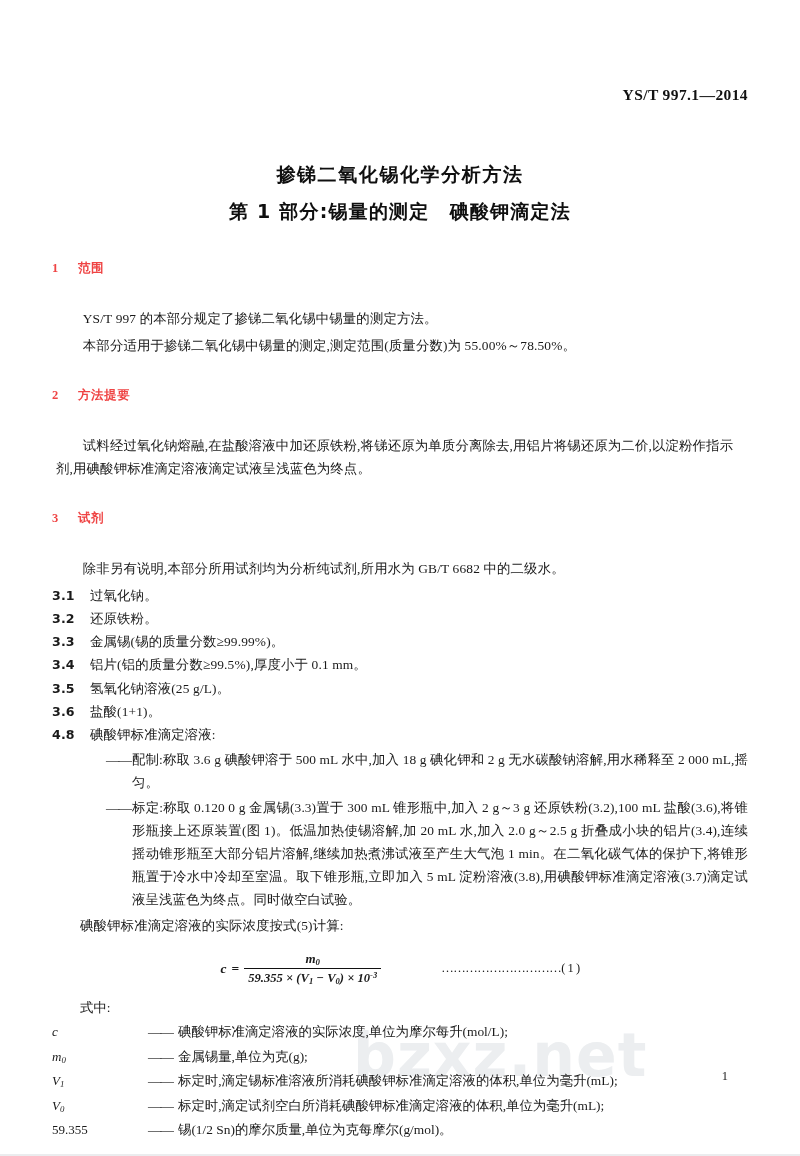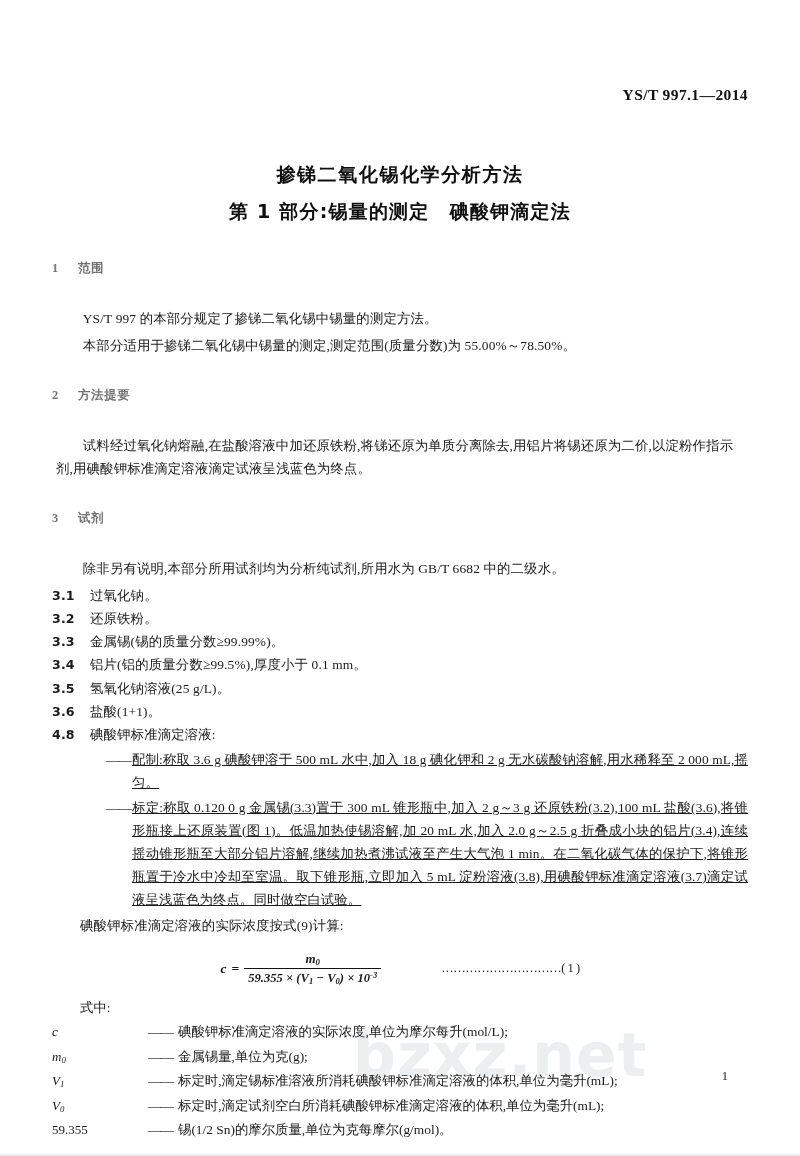--- a/index.html
+++ b/index.html
@@ -75,21 +75,21 @@
   }
   .doc-title .line2 { letter-spacing: 1.2px; }
 
   
   .clause {
     margin-top: 30px;
     font-family: "DejaVu Sans", "Liberation Sans", sans-serif;
     font-weight: bold;
     font-size: 12.5px;
     letter-spacing: 0.6px;
-    color: #737373;
+    color: #ef4444;
   }
   .clause .num {
     display: inline-block;
     width: 26px;
     font-family: "Liberation Serif", serif;
   }
 
   
   .para {
     font-size: 13.4px;
@@ -129,21 +129,20 @@
     letter-spacing: 0.1px;
   }
   .dash-item .dash {
     flex: 0 0 26px;
     letter-spacing: -1px;
   }
   .dash-item .body {
     flex: 1 1 auto;
     text-align: justify;
     text-justify: inter-character;
-    text-decoration: underline;
   }
 
   .subpara {
     font-size: 13.4px;
     line-height: 1.72;
     letter-spacing: 0.15px;
     padding-left: 28px;
     margin-top: 3px;
   }
 
@@ -302,21 +301,21 @@
 
     <div class="dash-item">
       <span class="dash">——</span>
       <span class="body">配制:称取 3.6 g 碘酸钾溶于 500 mL 水中,加入 18 g 碘化钾和 2 g 无水碳酸钠溶解,用水稀释至 2 000 mL,摇匀。</span>
     </div>
     <div class="dash-item">
       <span class="dash">——</span>
       <span class="body">标定:称取 0.120 0 g 金属锡(3.3)置于 300 mL 锥形瓶中,加入 2 g～3 g 还原铁粉(3.2),100 mL 盐酸(3.6),将锥形瓶接上还原装置(图 1)。低温加热使锡溶解,加 20 mL 水,加入 2.0 g～2.5 g 折叠成小块的铝片(3.4),连续摇动锥形瓶至大部分铝片溶解,继续加热煮沸试液至产生大气泡 1 min。在二氧化碳气体的保护下,将锥形瓶置于冷水中冷却至室温。取下锥形瓶,立即加入 5 mL 淀粉溶液(3.8),用碘酸钾标准滴定溶液(3.7)滴定试液呈浅蓝色为终点。同时做空白试验。</span>
     </div>
 
-    <div class="subpara">碘酸钾标准滴定溶液的实际浓度按式(9)计算:</div>
+    <div class="subpara">碘酸钾标准滴定溶液的实际浓度按式(5)计算:</div>
 
     <div class="formula-row">
       <span class="formula">
         <span class="lhs">c</span>
         <span class="eq">=</span>
         <span class="frac">
           <span class="numer"><span>m</span><sub>0</sub></span>
           <span class="bar"></span>
           <span class="denom"><span>59.355</span>&nbsp;<span>×</span>&nbsp;(<span>V</span><sub>1</sub>&nbsp;<span>−</span>&nbsp;<span>V</span><sub>0</sub>)&nbsp;<span>×</span>&nbsp;<span>10</span><sup>-3</sup></span>
         </span>

